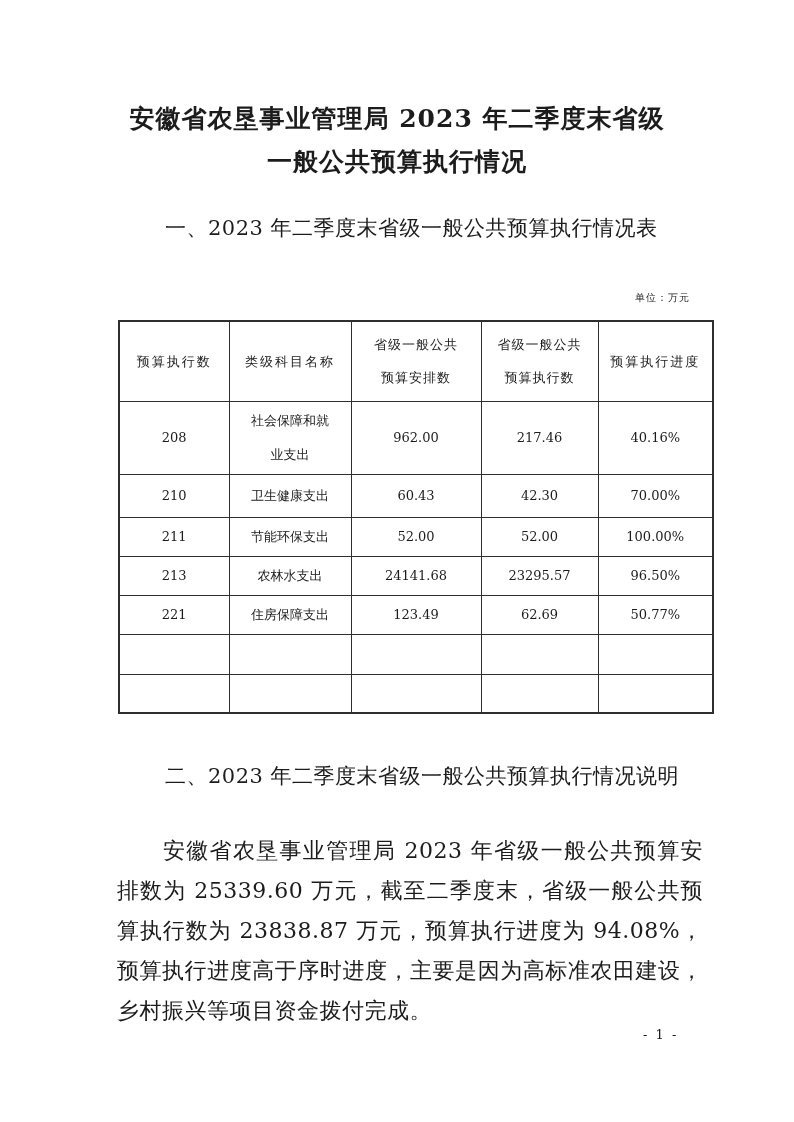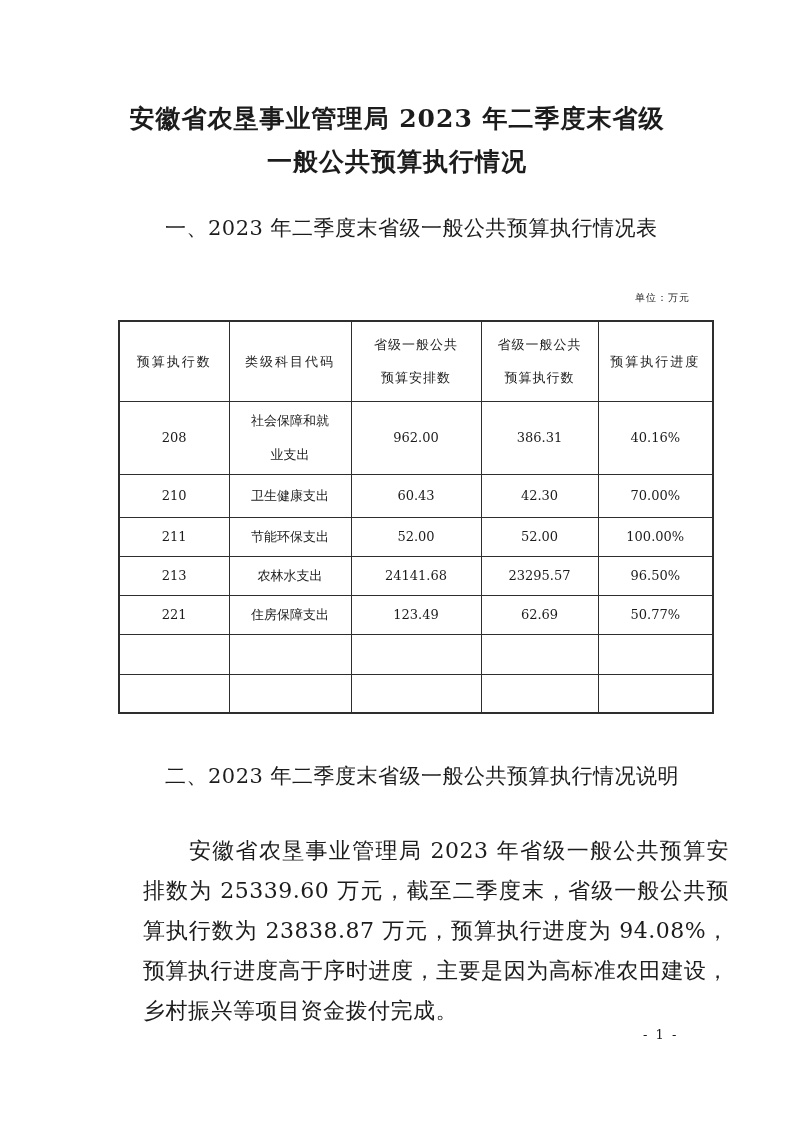--- a/index.html
+++ b/index.html
@@ -79,21 +79,20 @@
   .body-paragraph {
     position: absolute;
     top: 831px;
     left: 117px;
     width: 586px;
     font-size: 22px;
     line-height: 40px;
     text-align: justify;
     text-indent: 46px;
     letter-spacing: 0.5px;
-    margin-left: 26px;
   }
   .page-number {
     position: absolute;
     top: 1027px;
     left: 643px;
     font-size: 13px;
     letter-spacing: 2px;
   }
 </style>
 </head>
@@ -114,34 +113,34 @@
     <colgroup>
       <col style="width:110px">
       <col style="width:122px">
       <col style="width:130px">
       <col style="width:117px">
       <col style="width:115px">
     </colgroup>
     <thead>
       <tr class="row-header">
         <th class="hdr">预算执行数</th>
-        <th class="hdr">类级科目代码</th>
+        <th class="hdr">类级科目名称</th>
         <th class="hdr multiline">省级一般公共
 预算安排数</th>
         <th class="hdr multiline">省级一般公共
 预算执行数</th>
         <th class="hdr">预算执行进度</th>
       </tr>
     </thead>
     <tbody>
       <tr class="row-tall">
         <td>208</td>
         <td class="name-cell">社会保障和就业支出</td>
         <td>962.00</td>
-        <td>386.31</td>
+        <td>217.46</td>
         <td>40.16%</td>
       </tr>
       <tr class="row-med">
         <td>210</td>
         <td class="name-cell">卫生健康支出</td>
         <td>60.43</td>
         <td>42.30</td>
         <td>70.00%</td>
       </tr>
       <tr class="row-std">

